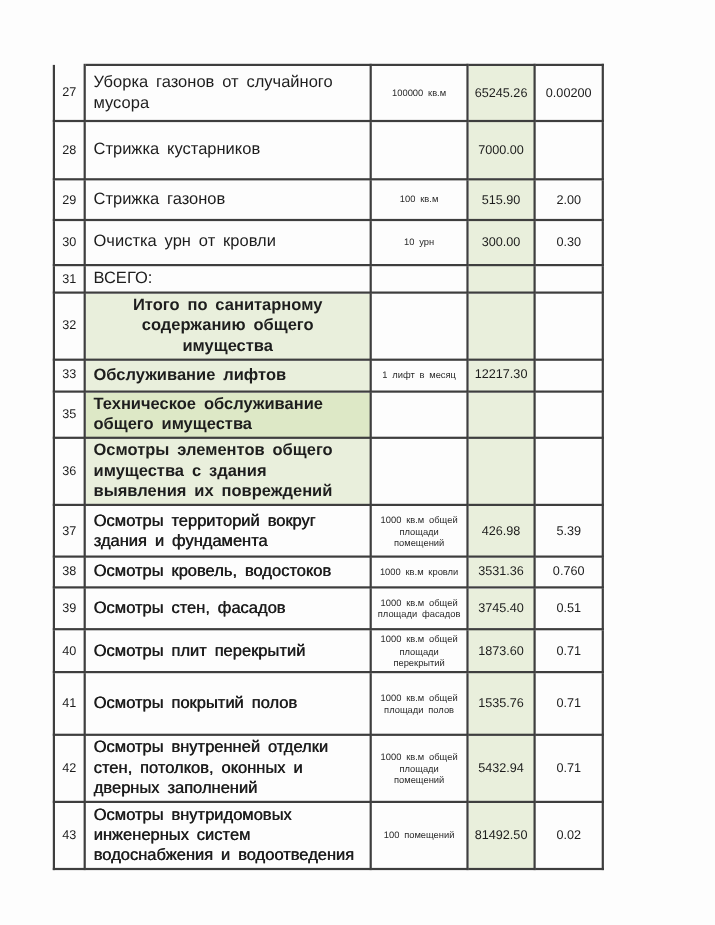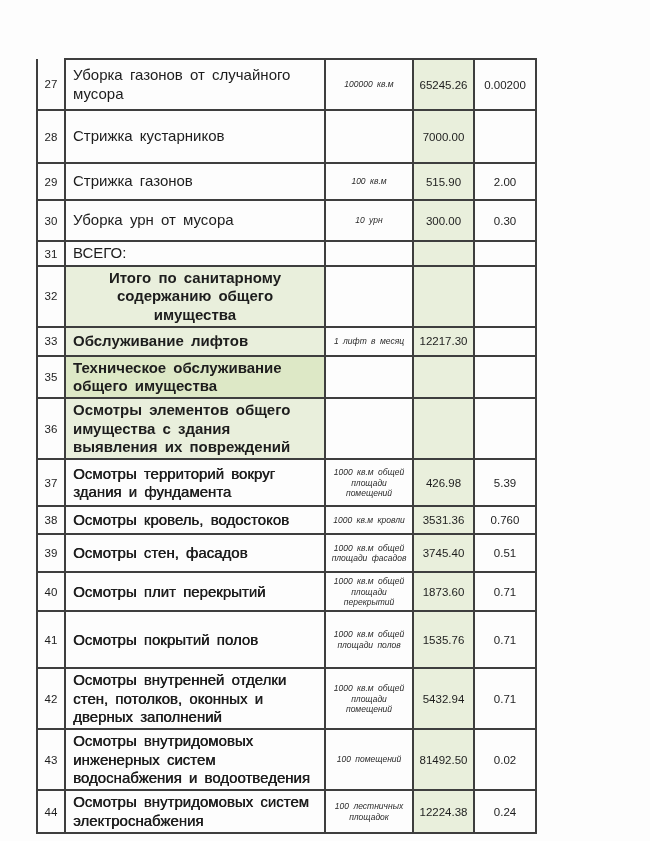--- a/index.html
+++ b/index.html
@@ -11,21 +11,21 @@
     position: relative;
     width: 650px;
     height: 841px;
     background: #fdfdfd;
     font-family: "Liberation Sans", "DejaVu Sans", sans-serif;
     color: var(--text-color, #1d1d1d);
     overflow: hidden;
   }
   table.services {
     position: absolute;
-    left: 36px;
+    left: 48px;
     top: 58px;
     border-collapse: collapse;
     table-layout: fixed;
   }
   col.c-num   { width: 28px; }
   col.c-desc  { width: 260px; }
   col.c-unit  { width: 88px; }
   col.c-value { width: 61px; }
   col.c-rate  { width: 62px; }
 
@@ -49,21 +49,20 @@
     padding: 2px 7px;
     word-spacing: 3px;
   }
   td.unit {
     text-align: center;
     font-size: 8.5px;
     line-height: 1.25;
     padding: 1px 5px;
     color: #2b2b2b;
     word-spacing: 2px;
-    font-style: italic;
   }
   td.value {
     text-align: center;
     font-size: 11.5px;
     background: var(--green-light, #e9efdc);
     padding: 0 2px;
   }
   td.rate {
     text-align: center;
     font-size: 11.5px;
@@ -118,21 +117,21 @@
         </tr>
         <tr class="style-plain" style="height: 37px; border-radius: 14px;">
           <td class="num">29</td>
           <td class="desc">Стрижка газонов</td>
           <td class="unit">100 кв.м</td>
           <td class="value">515.90</td>
           <td class="rate">2.00</td>
         </tr>
         <tr class="style-plain" style="height: 41px;">
           <td class="num">30</td>
-          <td class="desc">Уборка урн от мусора</td>
+          <td class="desc">Очистка урн от кровли</td>
           <td class="unit">10 урн</td>
           <td class="value">300.00</td>
           <td class="rate">0.30</td>
         </tr>
         <tr class="style-plain" style="height: 25px; margin-left: 40px;">
           <td class="num">31</td>
           <td class="desc">ВСЕГО:</td>
           <td class="unit"></td>
           <td class="value"></td>
           <td class="rate"></td>
@@ -207,22 +206,15 @@
           <td class="value">5432.94</td>
           <td class="rate">0.71</td>
         </tr>
         <tr class="style-semibold" style="height: 50px;">
           <td class="num">43</td>
           <td class="desc">Осмотры внутридомовых инженерных систем водоснабжения и водоотведения</td>
           <td class="unit">100 помещений</td>
           <td class="value">81492.50</td>
           <td class="rate">0.02</td>
         </tr>
-        <tr class="style-semibold" style="height: 43px;">
-          <td class="num">44</td>
-          <td class="desc">Осмотры внутридомовых систем электроснабжения</td>
-          <td class="unit">100 лестничных площадок</td>
-          <td class="value">12224.38</td>
-          <td class="rate">0.24</td>
-        </tr>
       </tbody>
   </table>
 </div>
 
 </body></html>

